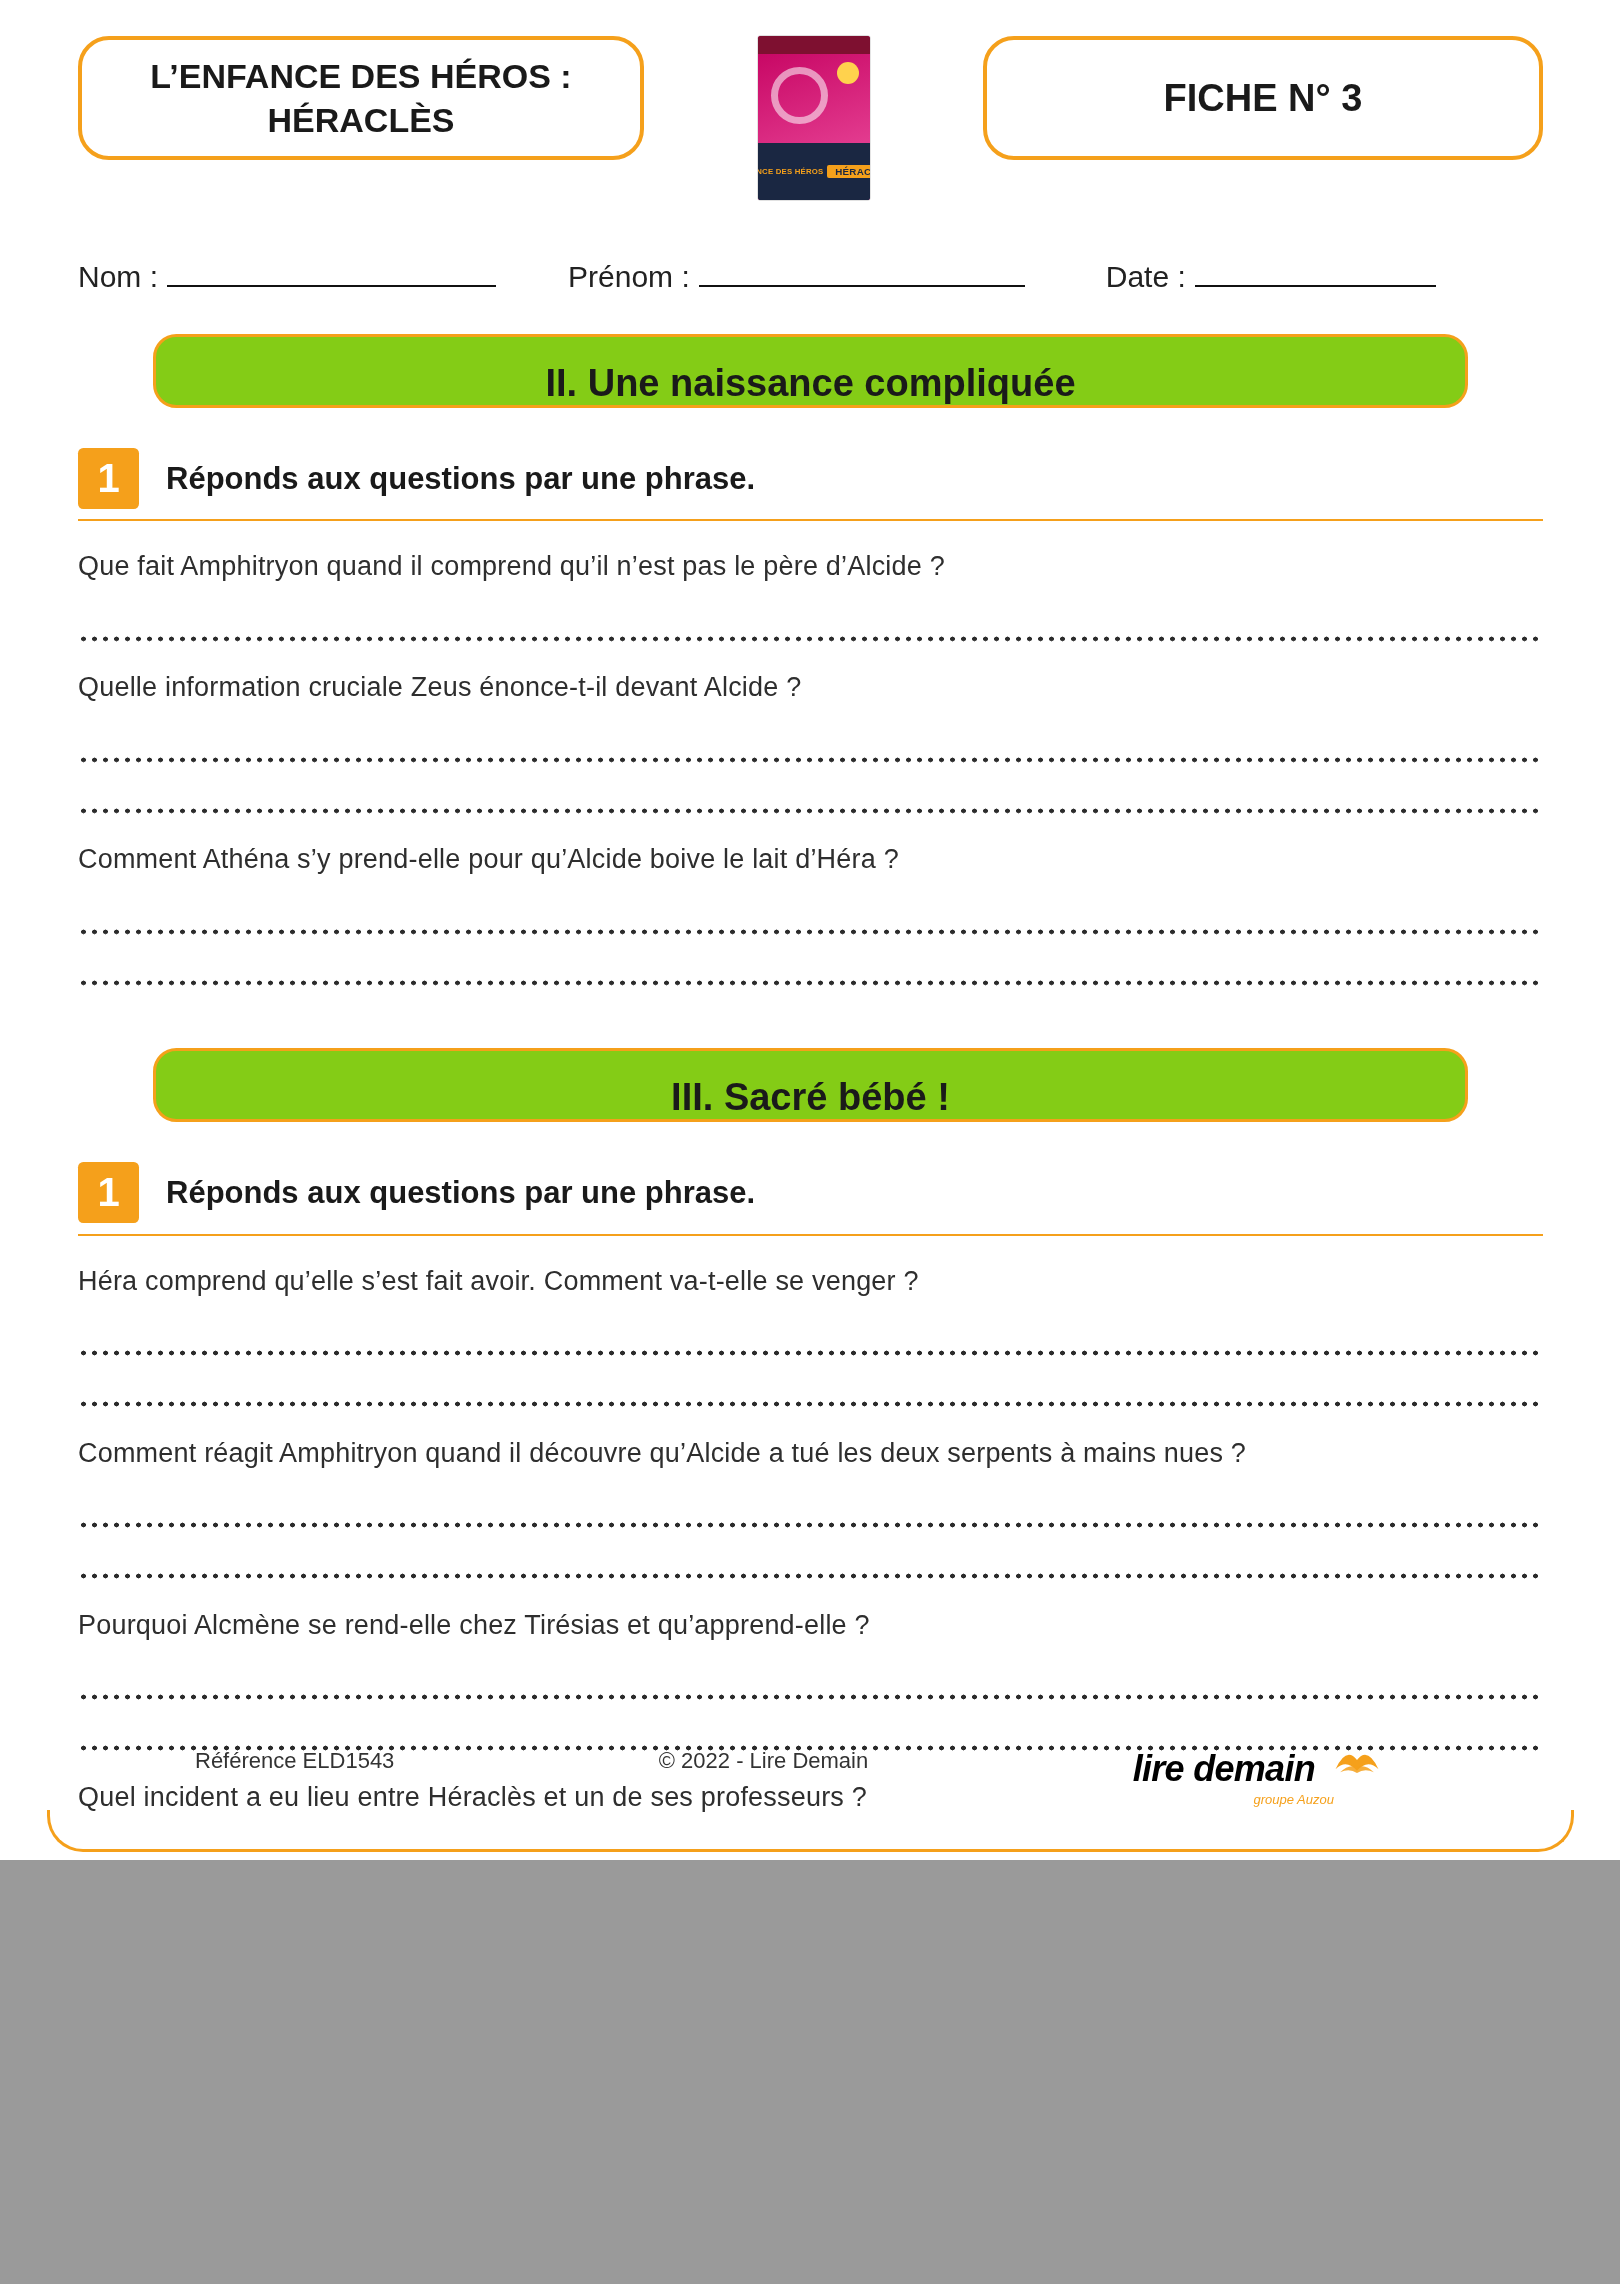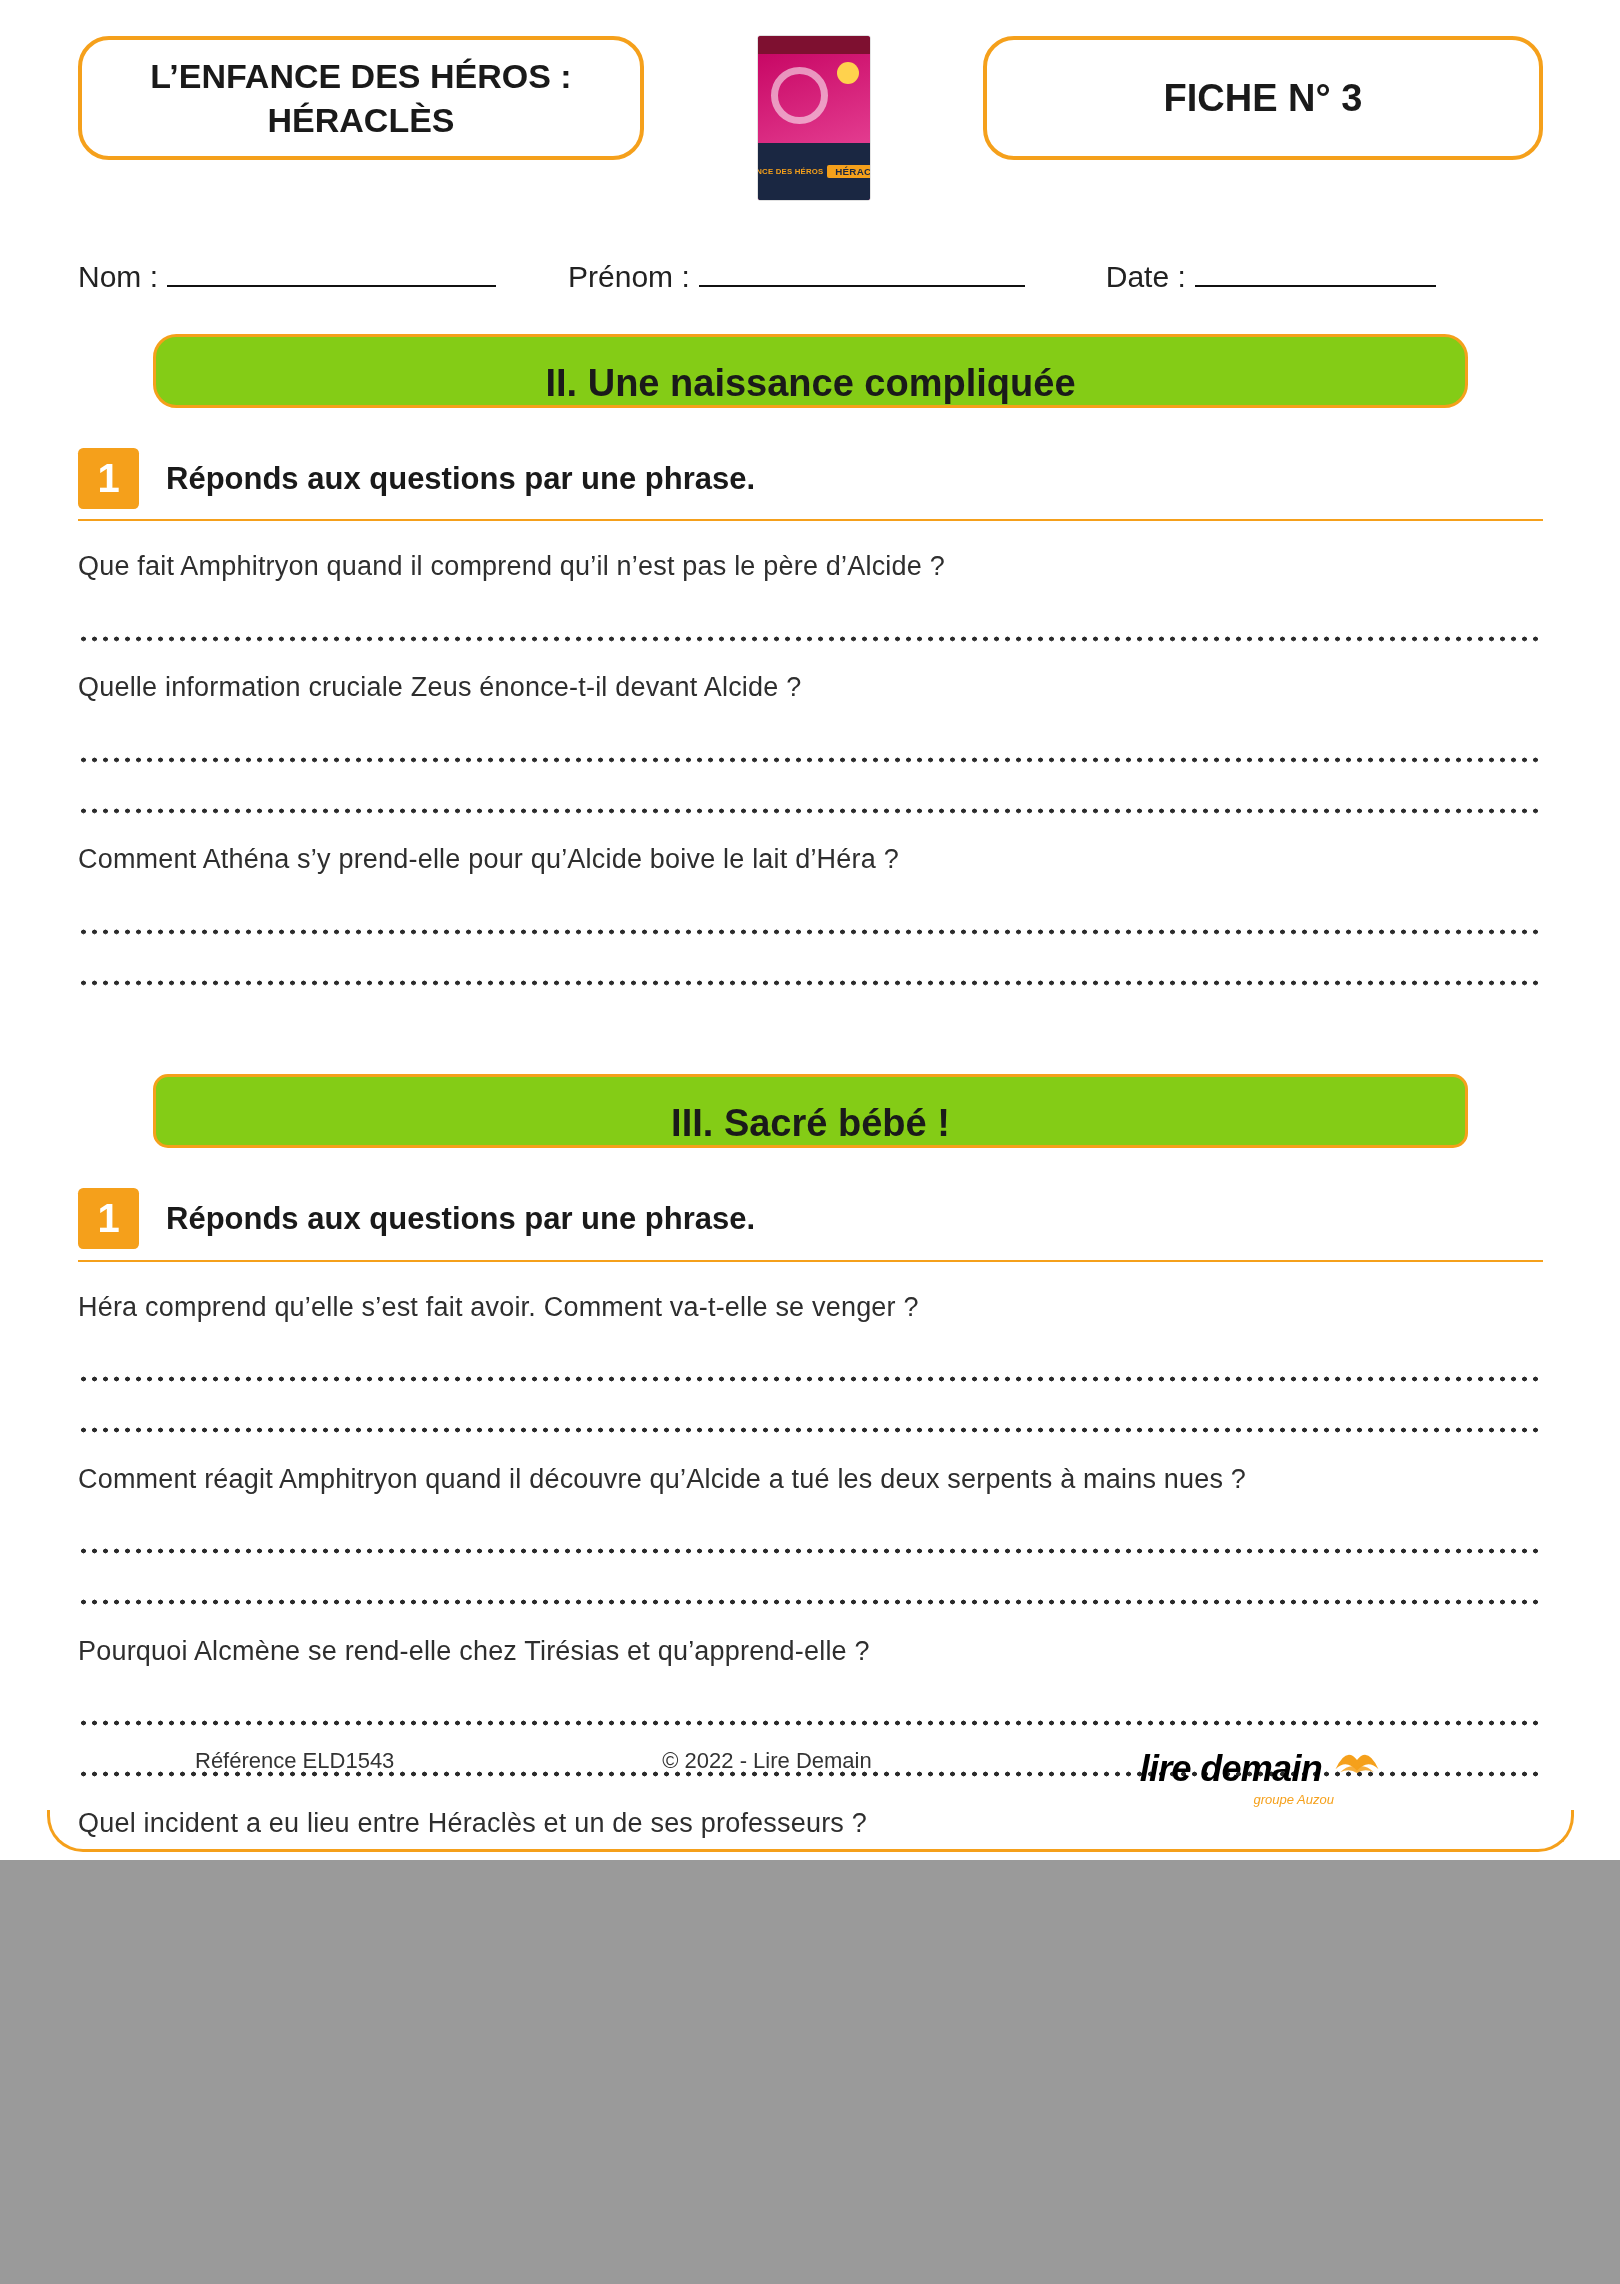--- a/index.html
+++ b/index.html
@@ -79,21 +79,21 @@
 
   
   .section-box{
     margin:40px auto 0;
     width:calc(100% - 150px); height:74px;
     border:3.9px solid var(--orange); border-radius:23.4px;
     display:flex; align-items:flex-end; justify-content:center;
     font-size:38px; font-weight:bold;
     background:#84cc16;
   }
-  .section-box.second{ margin-top:88px;border-radius:15px; }
+  .section-box.second{ margin-top:62px; }
 
   
   .exercise{ margin-top:40px; display:flex; align-items:center; gap:27px; }
   .ex-num{
     width:61px; height:61px; background:var(--orange); color:#fff;
     font-size:40px; font-weight:bold;
     display:flex; align-items:center; justify-content:center;
     border-radius:5.2px; flex-shrink:0;
   }
   .ex-instr{ font-size:31px; font-weight:bold; }
@@ -113,21 +113,21 @@
   }
 
   
   .footer{
     position:absolute; left:78px; right:78px; bottom:70px;
     display:flex; align-items:flex-start;
     font-size:22px; color:#333;
   }
   .footer-ref{ margin-left:117px; }
   .footer-copy{ flex:1; text-align:center; }
-  .footer-logo{ display:flex; align-items:flex-start; gap:12px; margin-right:163px; position:relative; }
+  .footer-logo{ display:flex; align-items:flex-start; gap:19px; margin-right:163px; position:relative; }
   .logo-text{ font-size:36px; font-weight:bold; font-style:italic; color:#000; letter-spacing:-0.7px; }
   .logo-sub{ position:absolute; right:46px; bottom:-17px; font-size:13px; color:var(--orange); font-style:italic; }
   .logo-icon{ width:46px; height:34px; margin-top:-5.2px; }
 
   .bottom-frame{
     position:absolute; left:47px; right:47px; bottom:7.8px; height:42px;
     border:3.9px solid var(--orange); border-top:none;
     border-radius:0 0 36px 36px;
   }
 </style>

